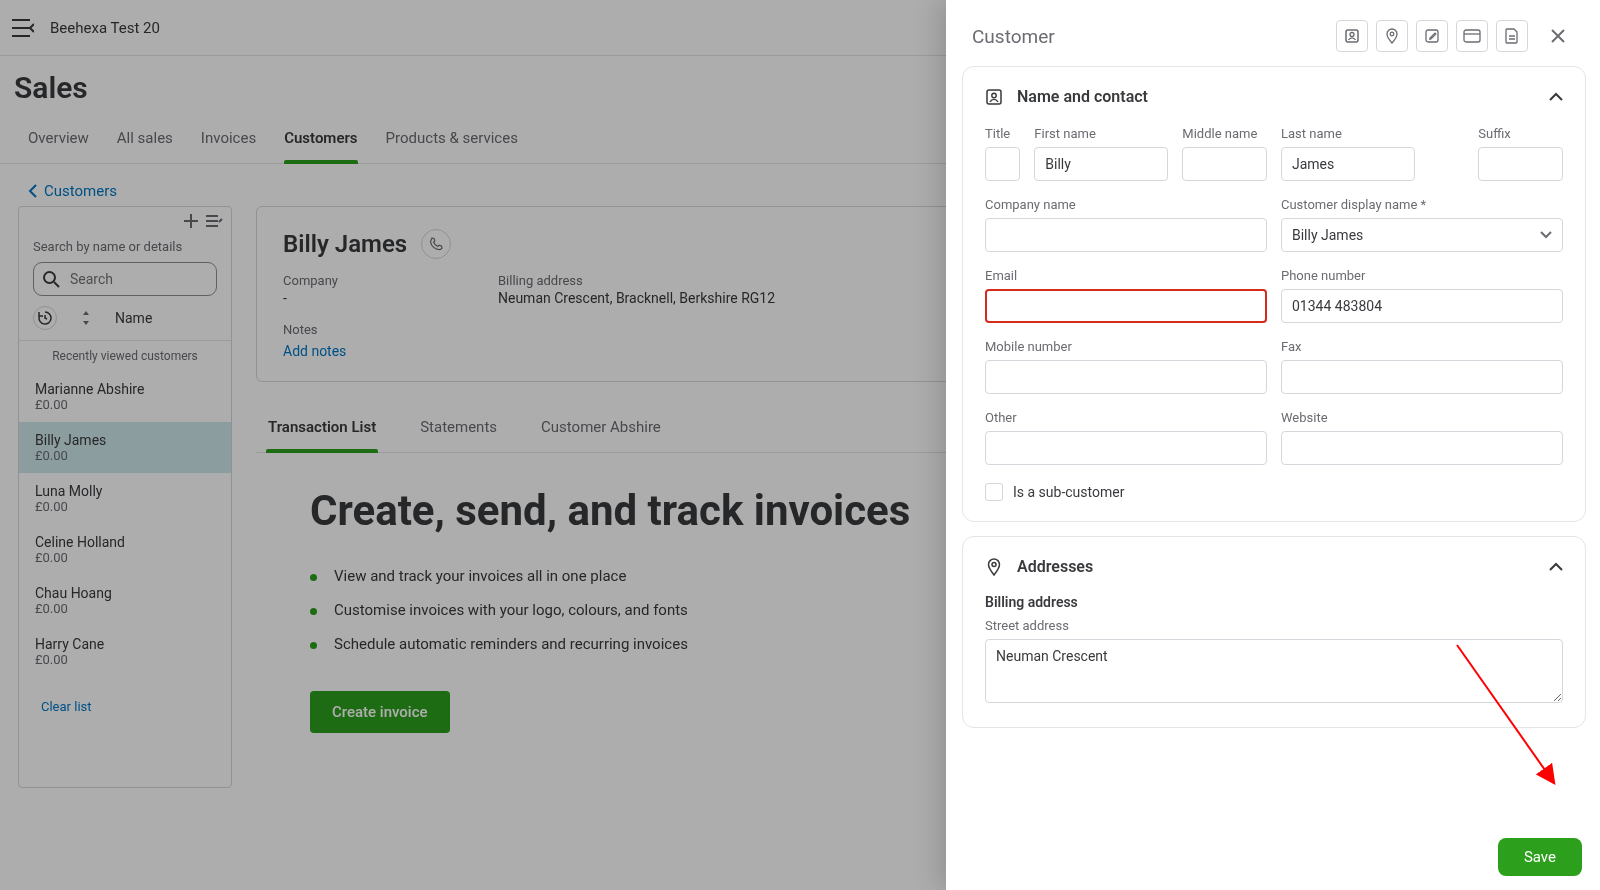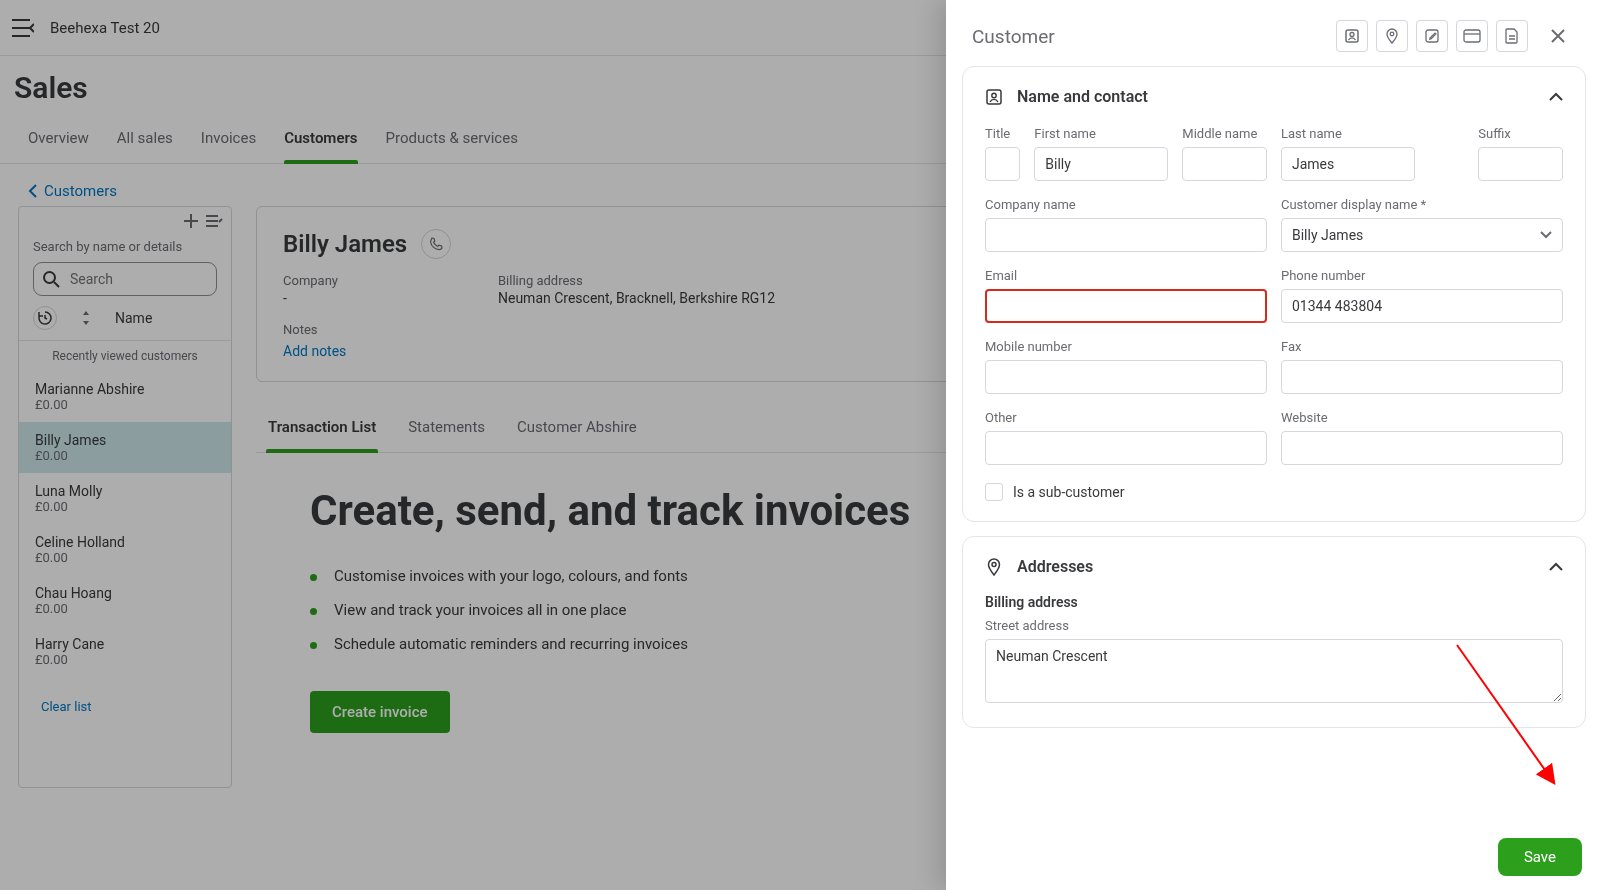--- a/index.html
+++ b/index.html
@@ -51,21 +51,21 @@
 
   .right-area{flex:1;display:flex;flex-direction:column;gap:22px}
   .info-card{border:1px solid var(--line);border-radius:6px;background:#fff;padding:22px 26px}
   .cust-head{display:flex;align-items:center;gap:14px}
   .cust-head .nm{font-size:24px;font-weight:600}
   .row-cols{display:flex;gap:160px;margin-top:14px}
   .kv .k{font-size:13px;color:var(--ink-soft)}
   .kv .v{font-size:14px;color:var(--ink);margin-top:2px}
   .notes-link{color:var(--blue);font-size:14px;margin-top:6px}
 
-  .d-tabs{display:flex;gap:28px;padding-left:10px;border-bottom:1px solid var(--line-soft)}
+  .d-tabs{display:flex;gap:40px;padding-left:10px;border-bottom:1px solid var(--line-soft)}
   .d-tab{padding:14px 2px 16px;font-size:15px;color:var(--ink-soft);position:relative}
   .d-tab.active{color:var(--ink);font-weight:600}
   .d-tab.active::after{content:"";position:absolute;left:0;right:0;bottom:-1px;height:4px;background:var(--green);border-radius:2px 2px 0 0}
 
   .hero{padding:34px 54px}
   .hero h1{font-size:42px;font-weight:700;margin:0 0 24px;color:#393a3d;line-height:1.15}
   .hero ul{list-style:none;padding:0;margin:0 0 30px}
   .hero li{font-size:15px;color:var(--ink);padding:8px 0;position:relative;padding-left:24px}
   .hero li::before{content:"";position:absolute;left:0;top:15px;width:7px;height:7px;border-radius:50%;background:var(--green)}
   .btn-green{background:var(--green);color:#fff;border:0;border-radius:4px;padding:12px 22px;font-size:15px;font-weight:500}
@@ -237,22 +237,22 @@
 
       <div>
         <div class="d-tabs">
           <div class="d-tab active">Transaction List</div>
           <div class="d-tab">Statements</div>
           <div class="d-tab">Customer Abshire</div>
         </div>
         <div class="hero">
           <h1>Create, send, and track invoices</h1>
           <ul>
+            <li>View and track your invoices all in one place</li>
             <li>Customise invoices with your logo, colours, and fonts</li>
-            <li>View and track your invoices all in one place</li>
             <li>Schedule automatic reminders and recurring invoices</li>
           </ul>
           <button class="btn-green">Create invoice</button>
         </div>
       </div>
     </div>
   </div>
 </div>
 
 <div class="page-scrim"></div>

